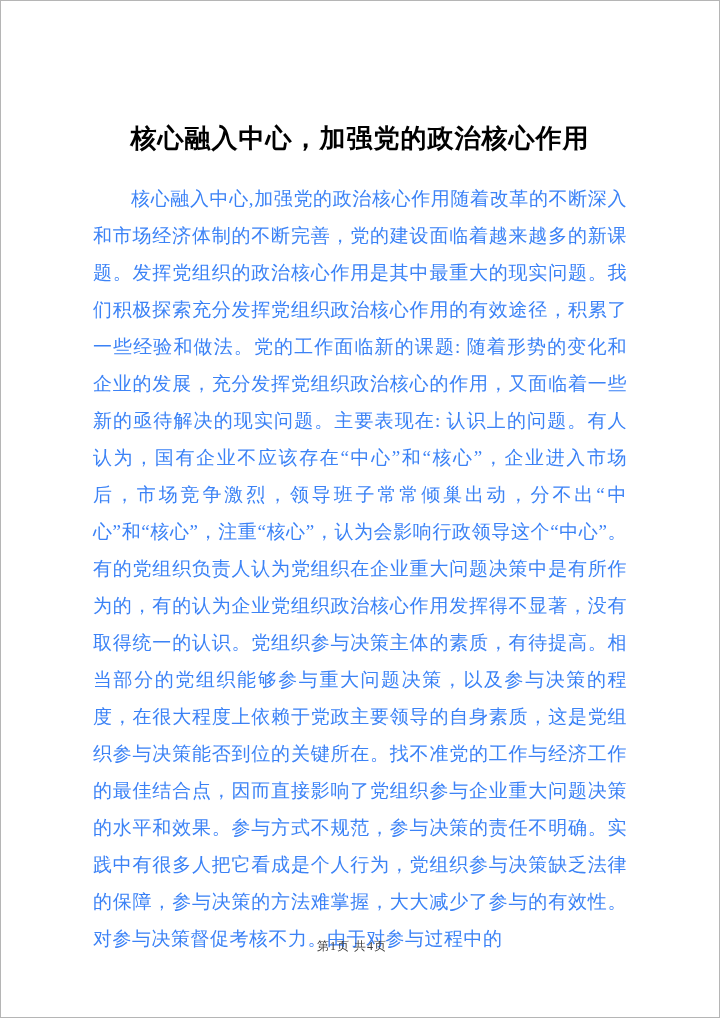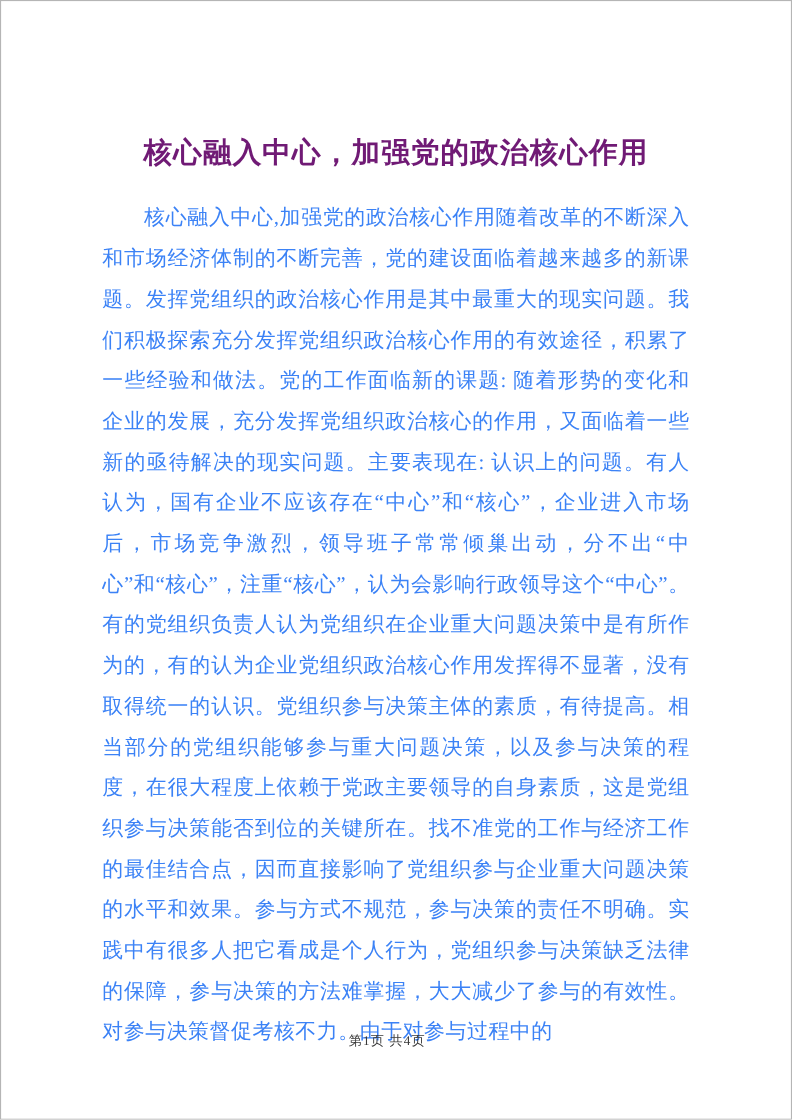--- a/index.html
+++ b/index.html
@@ -14,21 +14,21 @@
     font-family: "Liberation Serif", "DejaVu Serif", serif;
     color: #1f1f1f;
     overflow: hidden;
   }
   .doc-title {
     padding-top: 120px;
     text-align: center;
     font-size: 26px;
     font-weight: 700;
     letter-spacing: 1px;
-    color: #701a75;
+    color: #000000;
   }
   .doc-body {
     width: 534px;
     margin: 24px auto 0 auto;
     font-size: 19px;
     line-height: 37px;
     letter-spacing: 0.5px;
     text-align: justify;
     text-justify: inter-character;
     text-indent: 2em;

